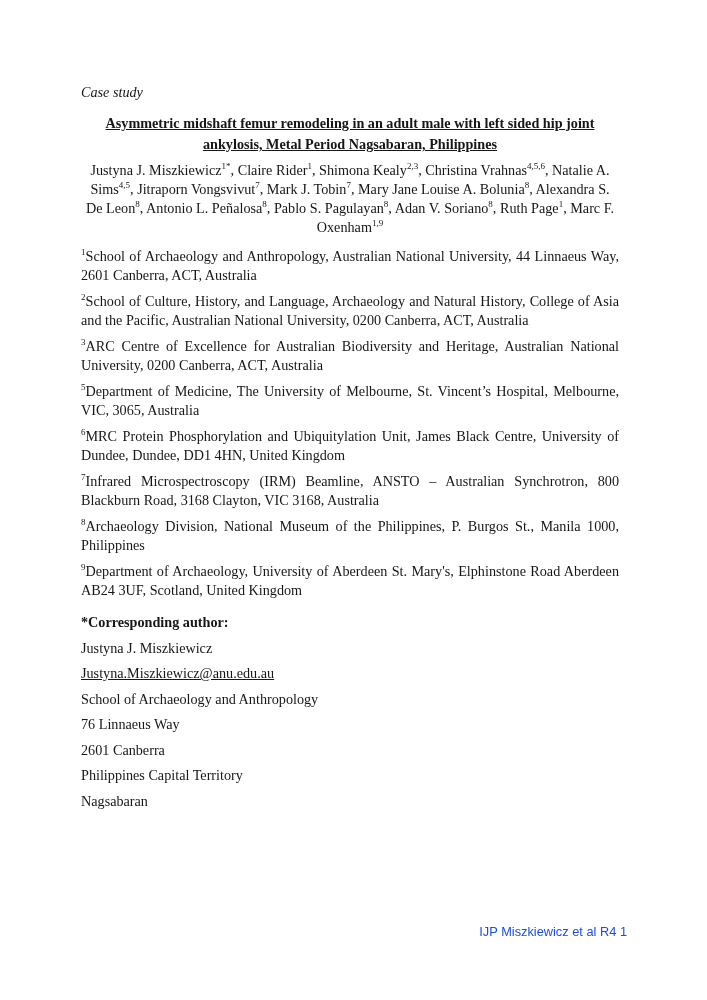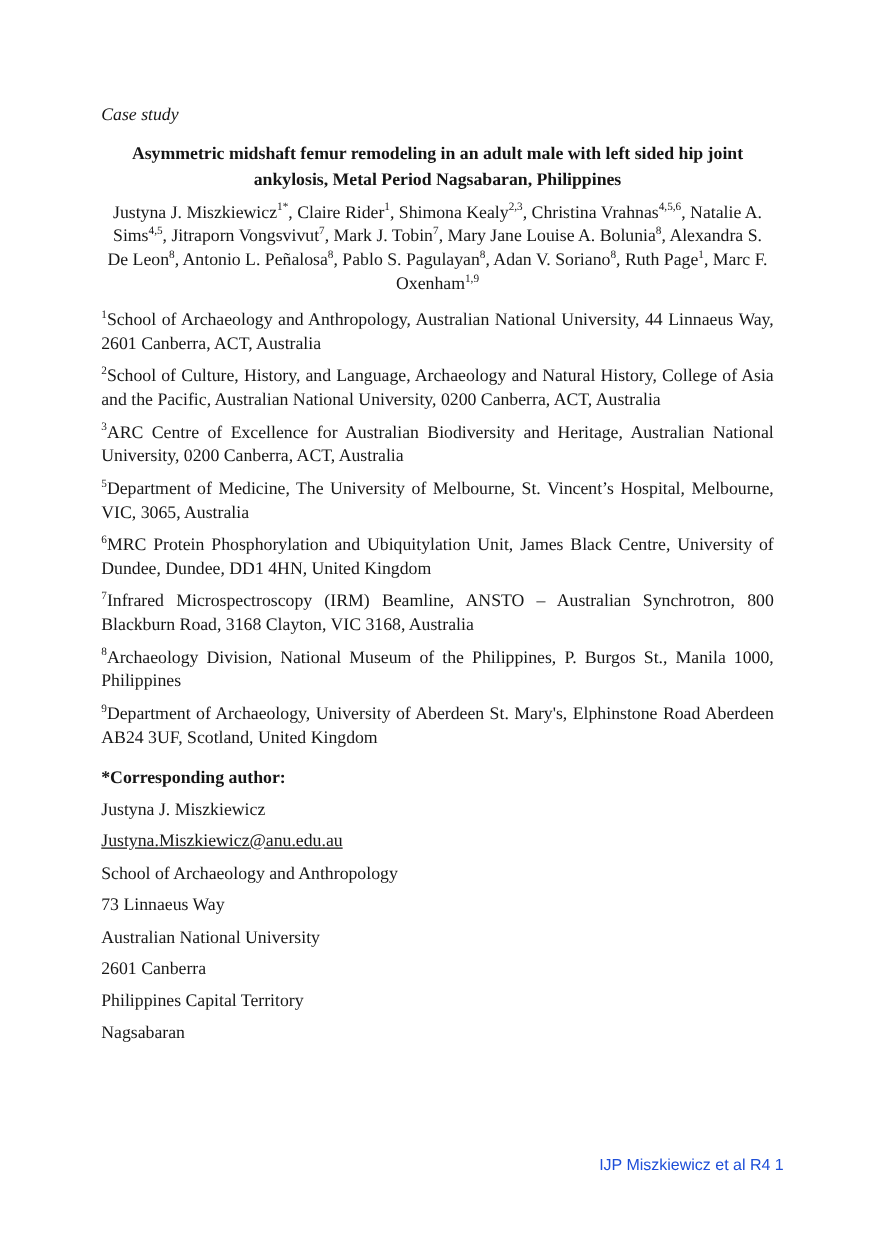--- a/index.html
+++ b/index.html
@@ -23,20 +23,21 @@
     font-style: italic;
     margin: 0 0 11px 0;
     line-height: 19px;
   }
   .title {
     font-size: 14.2px;
     font-weight: bold;
     text-align: center;
     margin: 0 0 6px 0;
     line-height: 21px;
+    text-decoration: underline;
   }
   .authors {
     text-align: center;
     margin: 0 0 10px 0;
     line-height: 19px;
   }
   .aff {
     text-align: justify;
     margin: 0 0 7px 0;
     line-height: 19px;
@@ -88,22 +89,21 @@
         <p class="aff"><sup>7</sup>Infrared Microspectroscopy (IRM) Beamline, ANSTO – Australian Synchrotron, 800 Blackburn Road, 3168 Clayton, VIC 3168, Australia</p>
         <p class="aff"><sup>8</sup>Archaeology Division, National Museum of the Philippines, P. Burgos St., Manila 1000, Philippines</p>
         <p class="aff"><sup>9</sup>Department of Archaeology, University of Aberdeen St. Mary's, Elphinstone Road Aberdeen AB24 3UF, Scotland, United Kingdom</p>
       </section>
     <section class="corresponding">
       <p class="ca-heading">*Corresponding author:</p>
       <p class="ca-line">Justyna J. Miszkiewicz</p>
       <p class="ca-line"><a class="email">Justyna.Miszkiewicz@anu.edu.au</a></p>
       <div>
           <p class="ca-line">School of Archaeology and Anthropology</p>
-          <p class="ca-line">73 Linnaeus Way</p>
-          <p class="ca-line">Australian National University</p>
+          <p class="ca-line">76 Linnaeus Way</p>
           <p class="ca-line">2601 Canberra</p>
           <p class="ca-line">Philippines Capital Territory</p>
           <p class="ca-line">Nagsabaran</p>
         </div>
     </section>
   </main>
   <footer class="footer">
     <span>IJP Miszkiewicz et al R4 1</span>
   </footer>
 </div>

